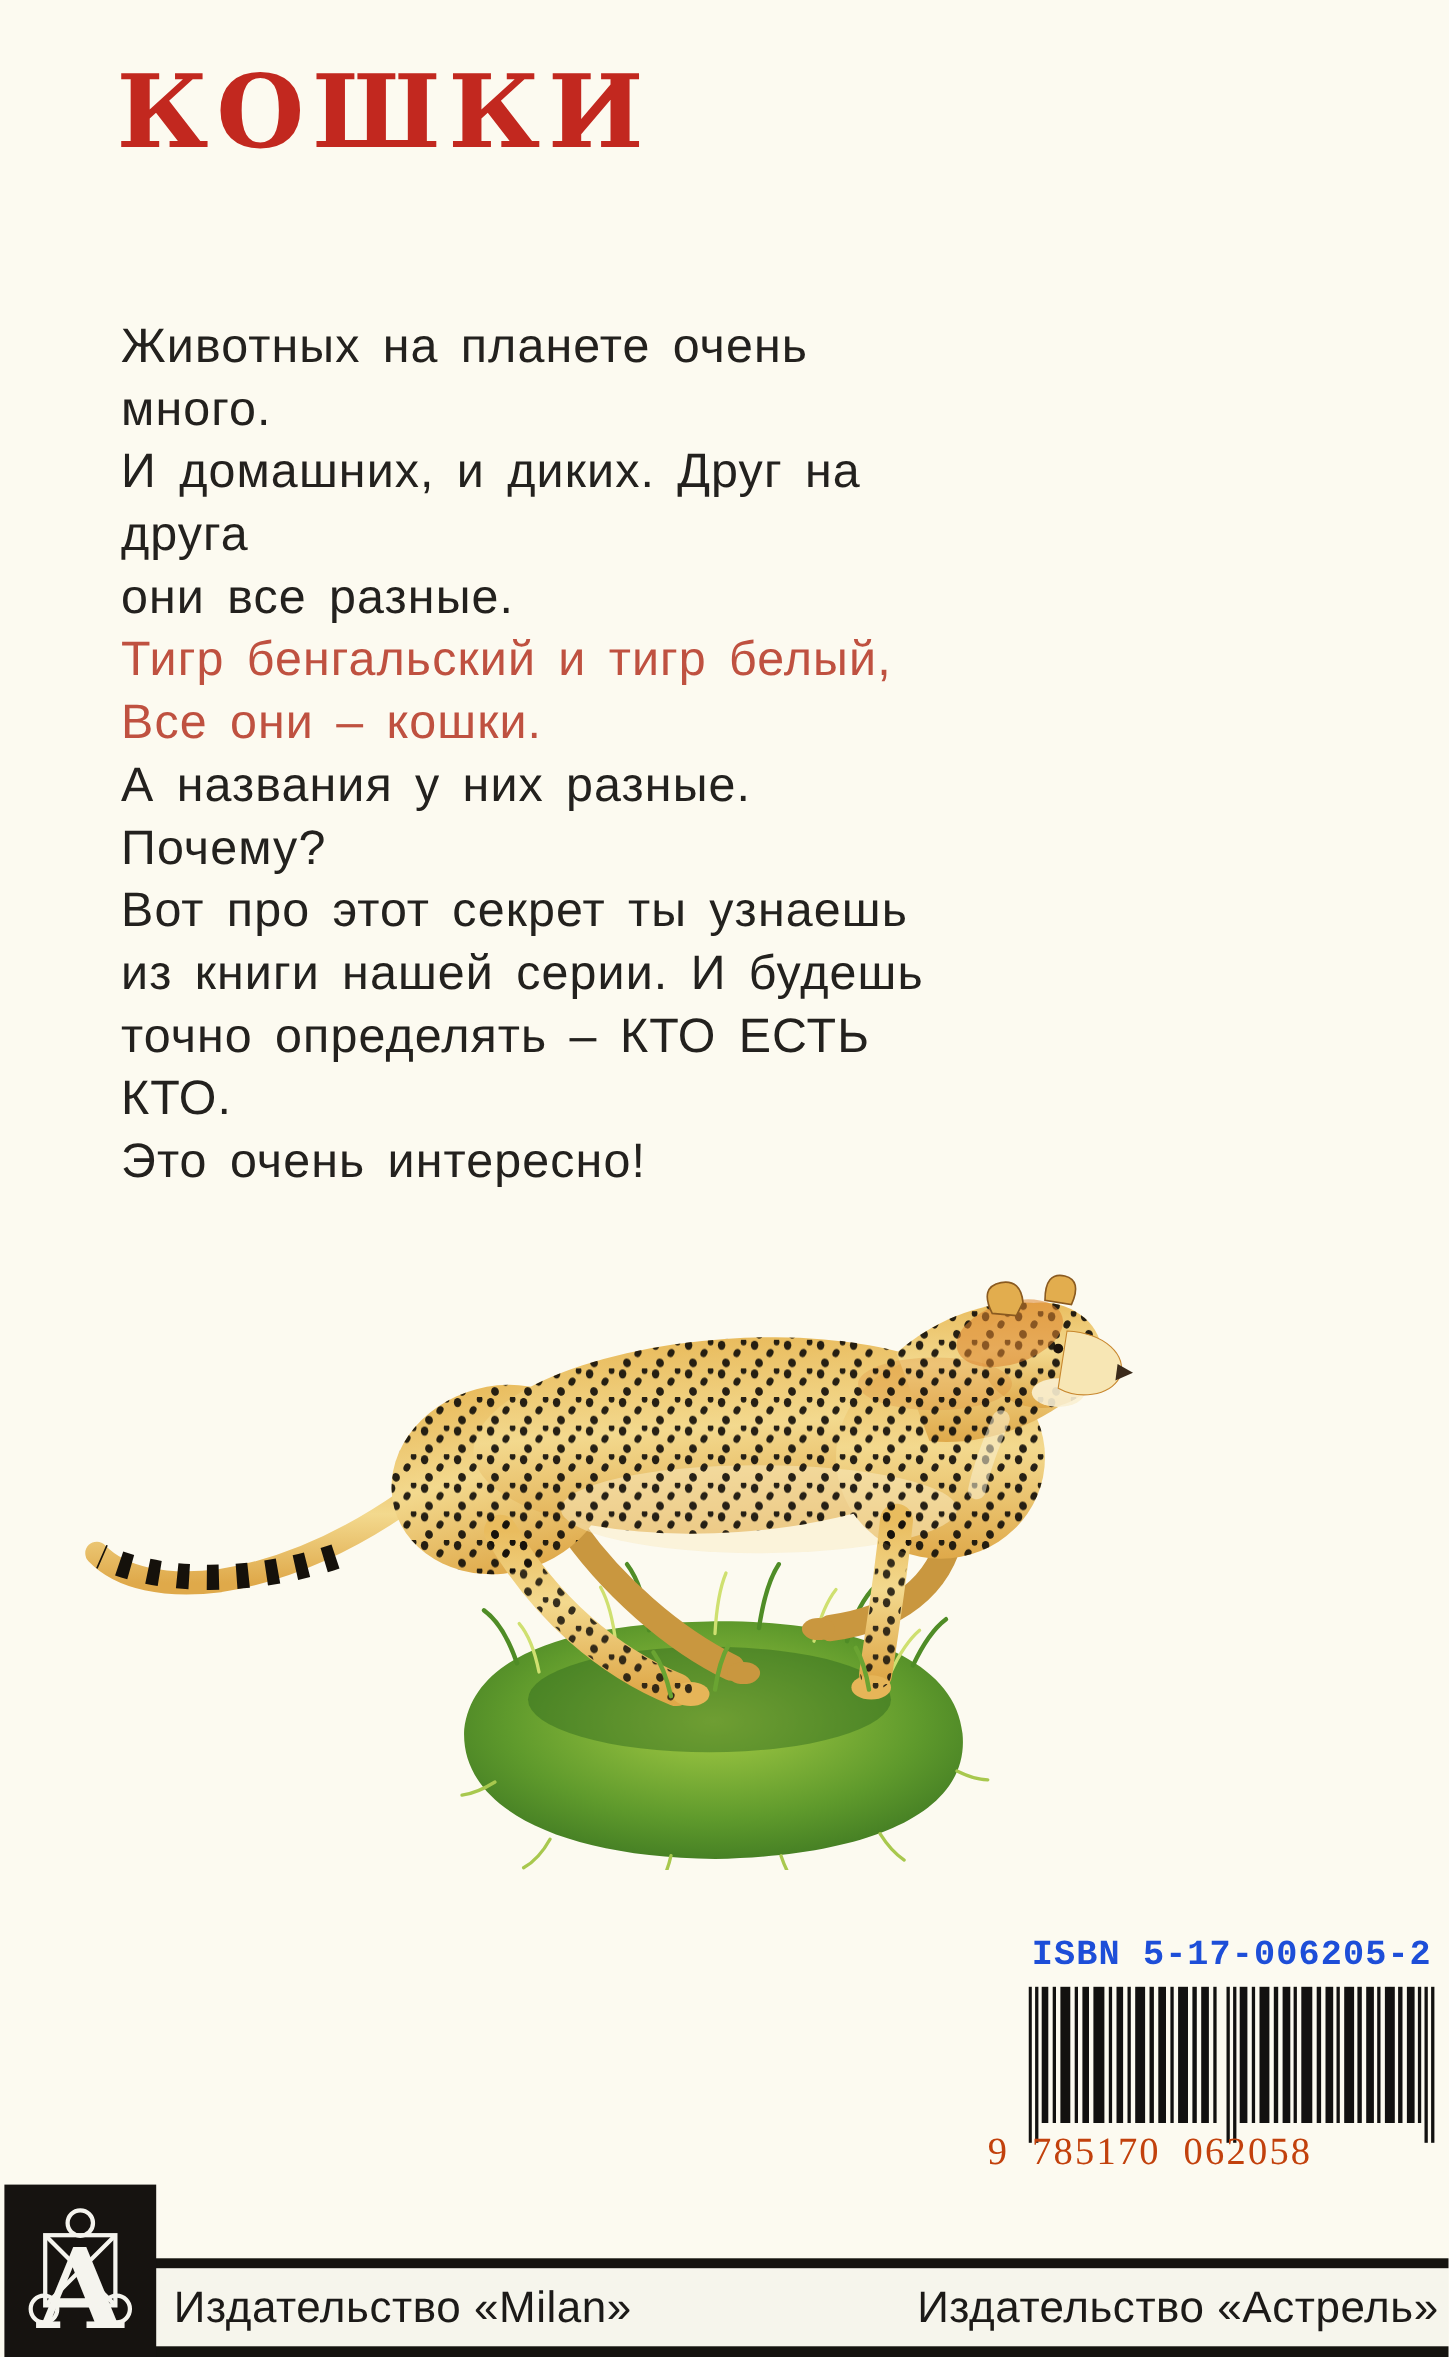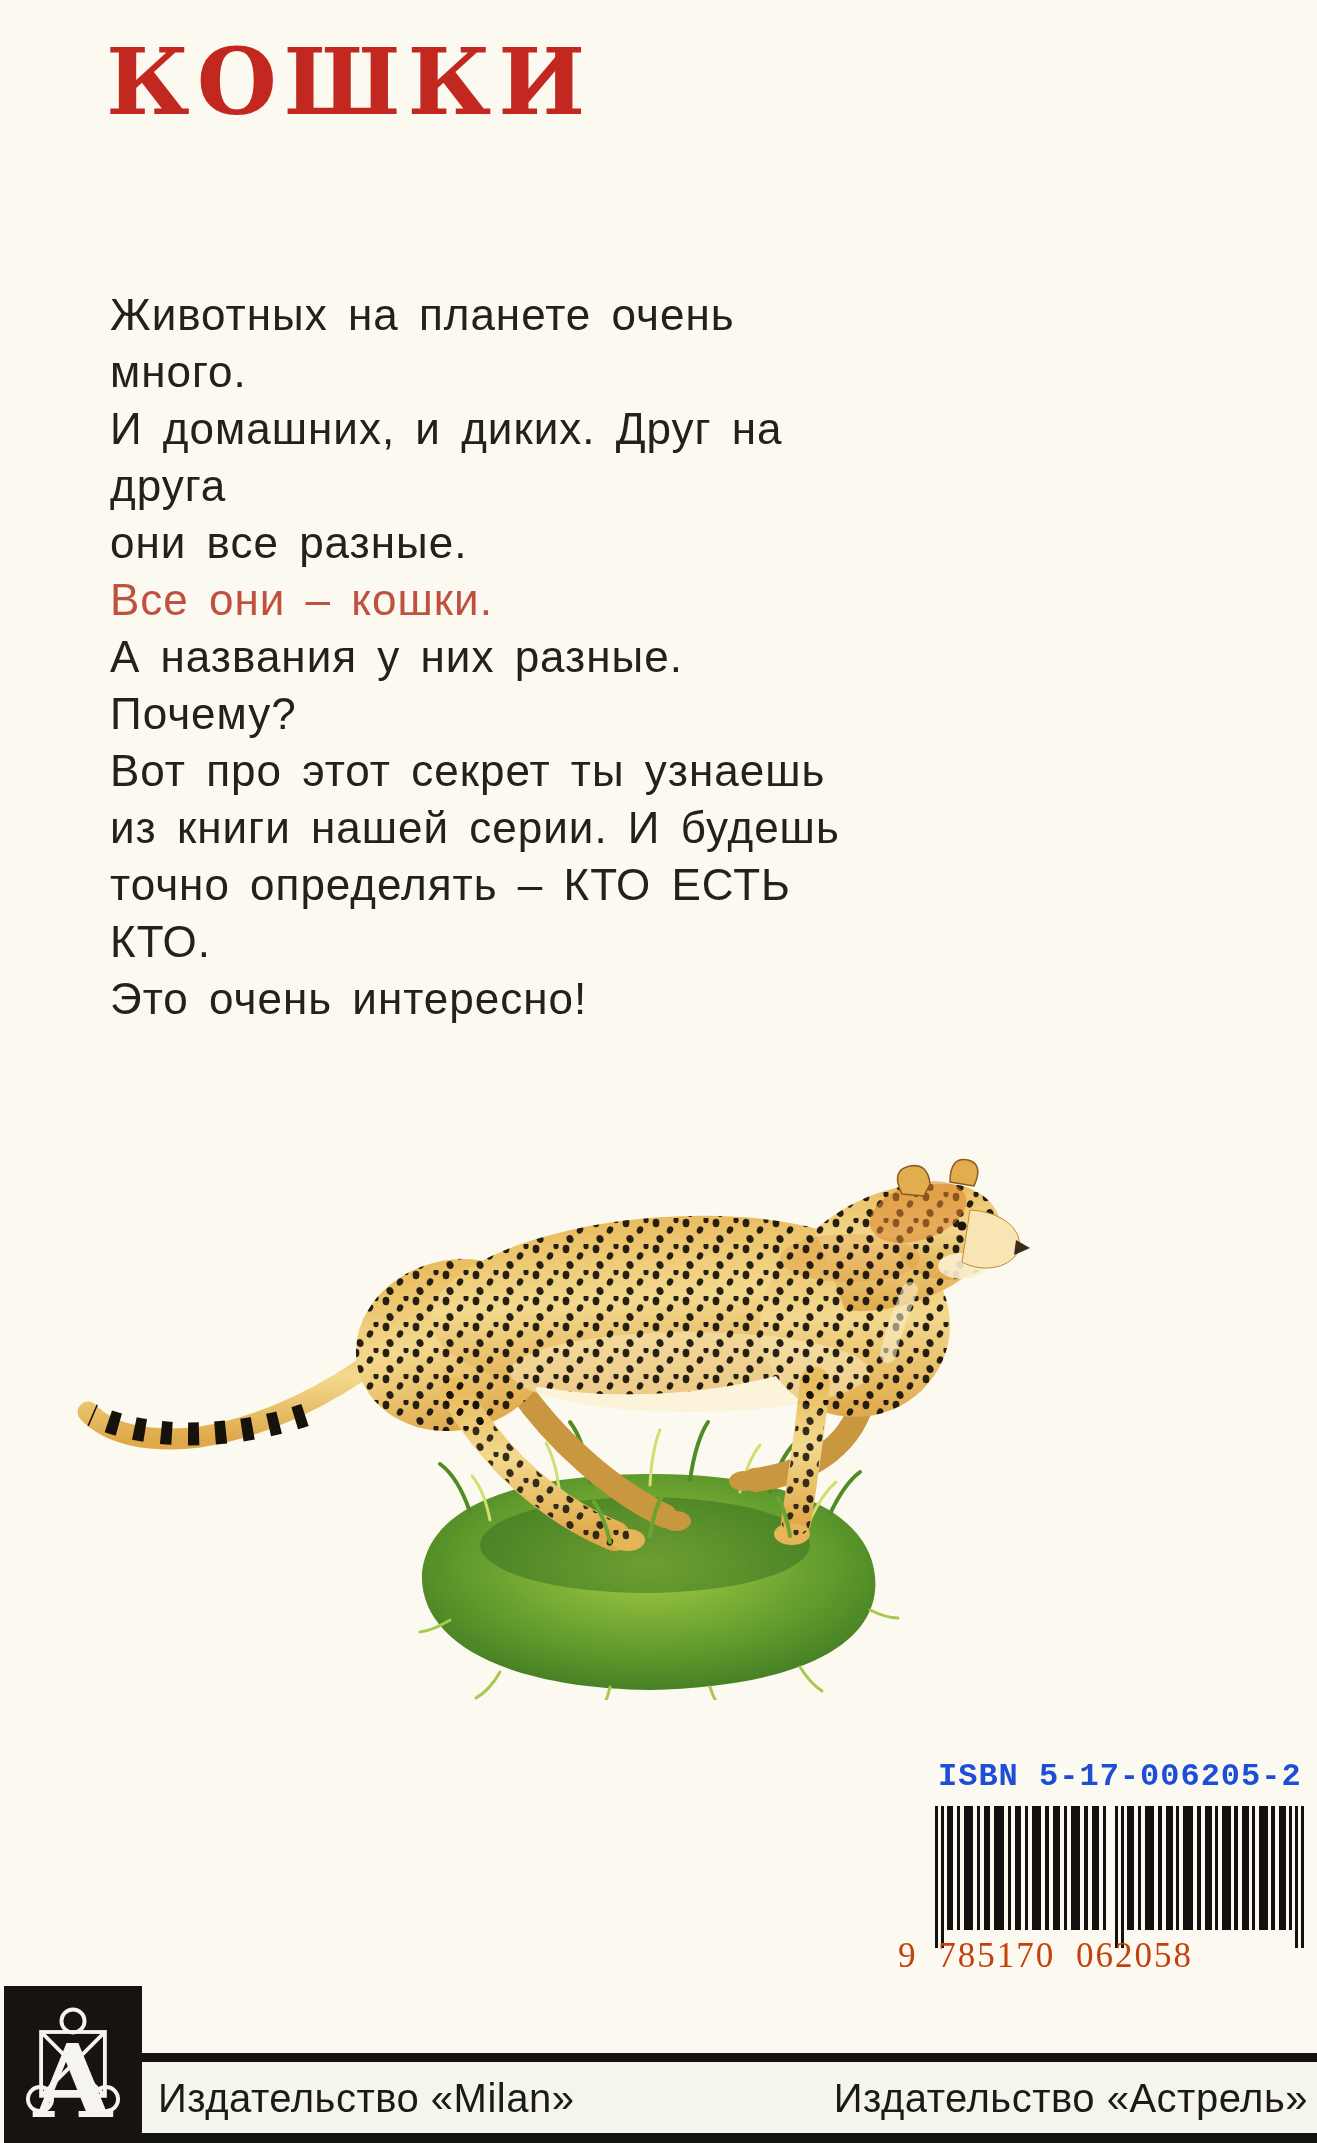--- a/index.html
+++ b/index.html
@@ -2,21 +2,21 @@
 <html><head>
 <meta charset="utf-8">
 <style>
   html,body{margin:0;padding:0;}
   body{
     width:1317px;height:2143px;position:relative;overflow:hidden;
     background:#fcfaf0;
     font-family:"Liberation Sans",sans-serif;
   }
   .title{
-    position:absolute;left:106px;top:36px;
+    position:absolute;left:106px;top:56px;
     font-family:"DejaVu Serif",serif;font-weight:bold;
     font-size:92px;line-height:1;letter-spacing:7px;color:#c2281f;
   }
   .blurb{
     position:absolute;left:110px;top:286px;width:760px;
     font-size:44px;line-height:57px;font-weight:300;
     letter-spacing:1px;word-spacing:7px;color:#23211e;
   }
   .blurb .red{color:#bf5140;}
   .cheetah-wrap{position:absolute;left:50px;top:1140px;width:1000px;height:560px;}
@@ -46,20 +46,21 @@
 </style>
 </head>
 <body>
 
 <div class="title">КОШКИ</div>
 
 <div class="blurb">
   <div>Животных на планете очень много.</div>
   <div>И домашних, и диких. Друг на друга</div>
   <div>они все разные.</div>
+  <div class="red">Тигр бенгальский и тигр белый,</div>
   <div class="red">Все они – кошки.</div>
   <div>А названия у них разные. Почему?</div>
   <div>Вот про этот секрет ты узнаешь</div>
   <div>из книги нашей серии. И будешь</div>
   <div>точно определять – КТО ЕСТЬ КТО.</div>
   <div>Это очень интересно!</div>
 </div>
 
 <div class="cheetah-wrap">
 <svg width="1000" height="560" viewBox="0 0 1000 560">

